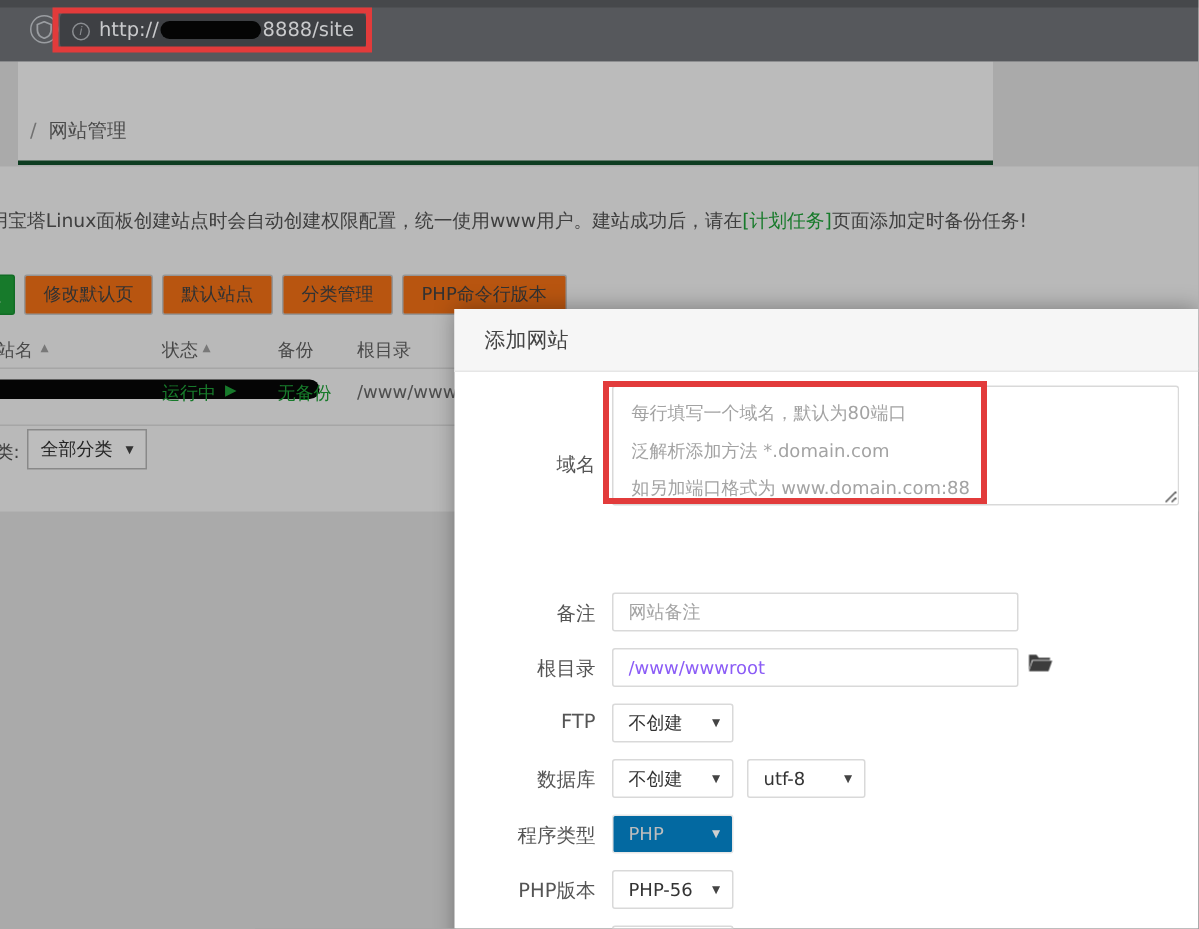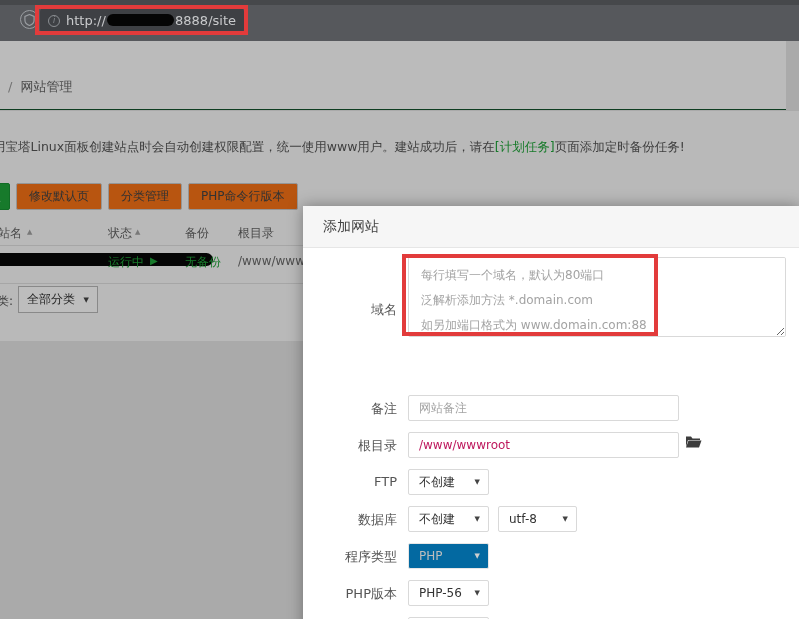--- a/index.html
+++ b/index.html
@@ -22,22 +22,22 @@
     color:#8b8e92; font-size:8px; line-height:10px; text-align:center; margin-right:6px;
     font-style:italic; flex:0 0 auto; }
   .omnibox .url-text { color:#c9cacc; font-size:13px; white-space:nowrap; }
   .redact-url { display:inline-block; width:88px; height:12px; background:#050505;
     border-radius:6px; vertical-align:middle; margin:0 1px 2px 1px; }
   .anno-box { position:absolute; border:4px solid #e23b3b; z-index:50; pointer-events:none; }
   .anno-url { left:35px; top:0px; width:213px; height:30px; }
 
   
   .page { position:absolute; left:0; top:41px; width:799px; height:578px; background:#e6e6e6; }
-  .breadcrumb-bar { position:absolute; left:0; top:0; width:786px; height:69px;
-    background:#fdfdfd; border-bottom:1px solid #14532d; }
+  .breadcrumb-bar { position:absolute; left:12px; top:0; width:650px; height:69px;
+    background:#fdfdfd; border-bottom:3px solid #14532d; }
   .breadcrumb { position:absolute; left:8px; top:37px; font-size:13px; color:#666; }
   .breadcrumb .sep { margin-right:8px; color:#999; }
 
   .content-card { position:absolute; left:0; top:70px; width:799px; height:230px; background:#fafafa; }
   .tip { position:absolute; left:-7px; top:28px; font-size:12.5px; color:#555; white-space:nowrap; }
   .tip .tip-link { color:#20a53a; text-decoration:none; }
 
   .toolbar { position:absolute; left:-56px; top:72px; display:flex; gap:6px; }
   .btn { height:27px; padding:0 12px; font-size:12px; display:inline-flex; align-items:center;
     border-radius:2px; white-space:nowrap; }
@@ -64,21 +64,21 @@
     background:rgba(0,0,0,0.26); z-index:10; }
 
   
   .modal { position:absolute; left:303px; top:206px; width:496px; height:488px;
     background:#fff; z-index:20; box-shadow:0 0 14px rgba(0,0,0,0.35); }
   .modal-title { height:42px; background:#f6f6f6; border-bottom:1px solid #e6e6e6;
     display:flex; align-items:center; padding-left:20px; font-size:14px; color:#444; }
   .form { position:relative; }
   .flabel { position:absolute; width:94px; text-align:right; font-size:13px; color:#555; white-space:nowrap; }
   .finput { position:absolute; left:105px; height:26px; border:1px solid #d9d9d9; border-radius:2px;
-    font-size:12px; color:#be185d; padding:0 10px; background:#fff; outline:none;
+    font-size:12px; color:#8b5cf6; padding:0 10px; background:#fff; outline:none;
     font-family:"DejaVu Sans","Liberation Sans",sans-serif; }
   .finput::placeholder, textarea::placeholder { color:#a3a3a3; opacity:1; }
   textarea.domain { position:absolute; left:105px; top:9px; width:378px; height:80px;
     border:1px solid #d9d9d9; border-radius:2px; font-size:12px; line-height:25px;
     padding:5px 12px; color:#333; outline:none; resize:both;
     font-family:"DejaVu Sans","Liberation Sans",sans-serif; }
   .anno-domain { left:99px; top:6px; width:256px; height:82px; }
   .fselect { position:absolute; left:105px; width:81px; height:26px; background:#fff;
     border:1px solid #d9d9d9; border-radius:2px; display:flex; align-items:center;
     padding:0 8px 0 10px; font-size:12px; color:#333; }
@@ -116,20 +116,21 @@
     </div>
 
     <div class="content-card">
       <div class="tip">
         <span>用宝塔Linux面板创建站点时会自动创建权限配置，统一使用www用户。建站成功后，请在</span><a class="tip-link">[计划任务]</a><span>页面添加定时备份任务!</span>
       </div>
 
       <div class="toolbar">
         <span class="btn btn-green">添加站点</span>
         <span class="btn btn-light">修改默认页</span>
+        <span class="btn btn-light">默认站点</span>
         <span class="btn btn-light">分类管理</span>
         <span class="btn btn-light">PHP命令行版本</span>
       </div>
 
       <span class="th" style="left:-14px; top:114px;">网站名</span>
       <span class="sort-caret" style="left:27px; top:117px;">▲</span>
       <span class="th" style="left:108px; top:114px;">状态</span>
       <span class="sort-caret" style="left:135px; top:117px;">▲</span>
       <span class="th" style="left:185px; top:114px;">备份</span>
       <span class="th" style="left:238px; top:114px;">根目录</span>

